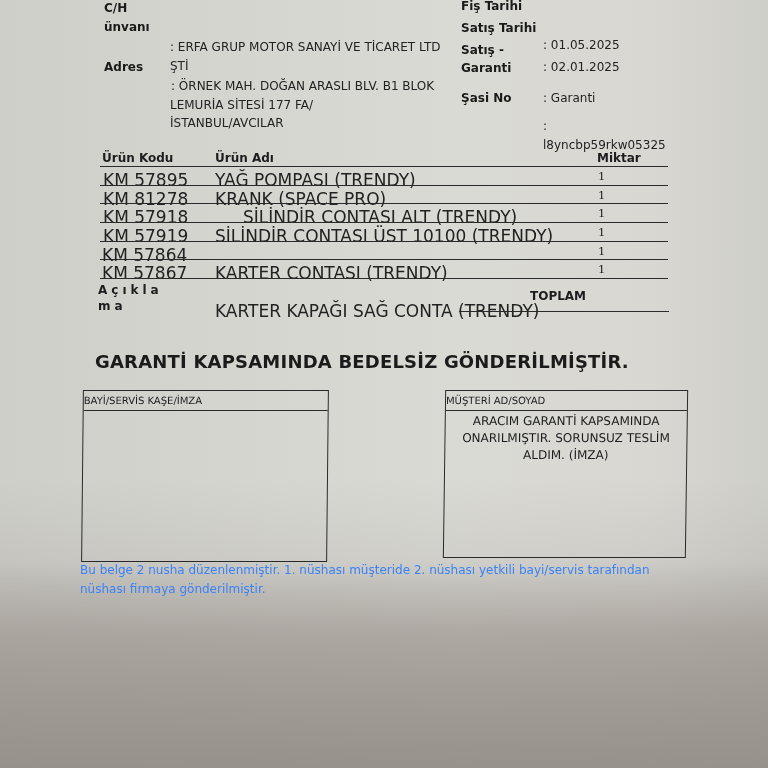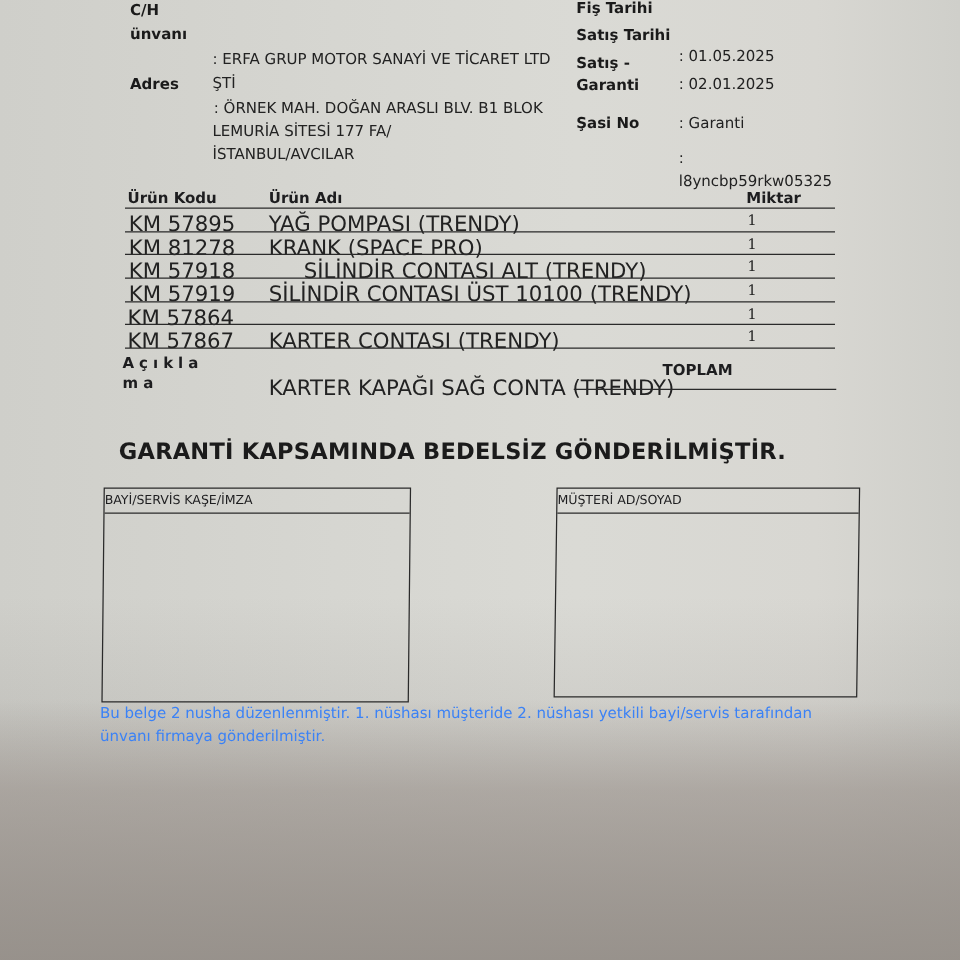--- a/index.html
+++ b/index.html
@@ -192,18 +192,23 @@
 
 <div class="headline">GARANTİ KAPSAMINDA BEDELSİZ GÖNDERİLMİŞTİR.</div>
 
 <div class="box" style="left:82px;top:390px;width:246px;height:172px;transform:skewX(-0.6deg);">
   <div class="box-title">BAYİ/SERVİS KAŞE/İMZA</div>
   <div class="box-body"></div>
 </div>
 
 <div class="box" style="left:444px;top:390px;width:243px;height:168px;transform:skewX(-0.8deg);">
   <div class="box-title">MÜŞTERİ AD/SOYAD</div>
+  <div class="box-body">
+    <div>ARACIM GARANTİ KAPSAMINDA</div>
+    <div>ONARILMIŞTIR. SORUNSUZ TESLİM</div>
+    <div>ALDIM. (İMZA)</div>
+  </div>
 </div>
 
 <div class="footer-note">
   <div>Bu belge 2 nusha düzenlenmiştir. 1. nüshası müşteride 2. nüshası yetkili bayi/servis tarafından</div>
-  <div>ünvanı firmaya gönderilmiştir.</div>
+  <div>nüshası firmaya gönderilmiştir.</div>
 </div>
 
 </body></html>

